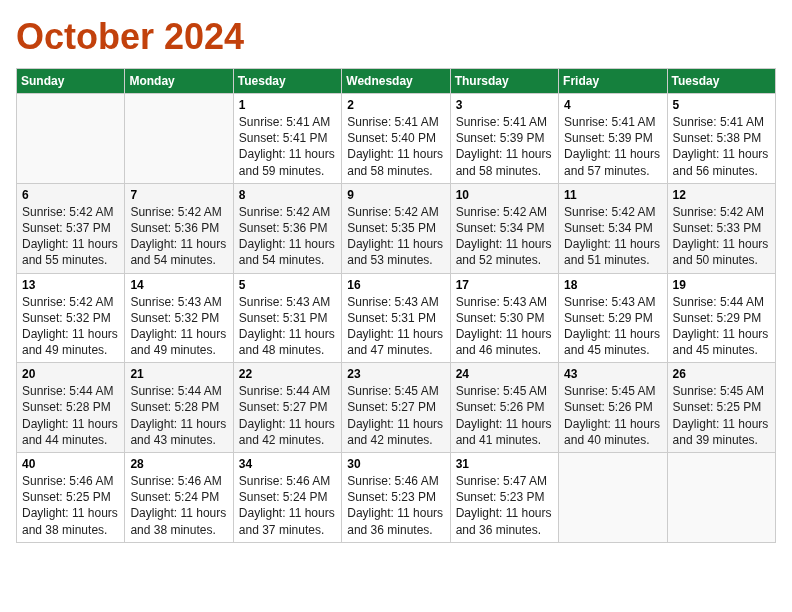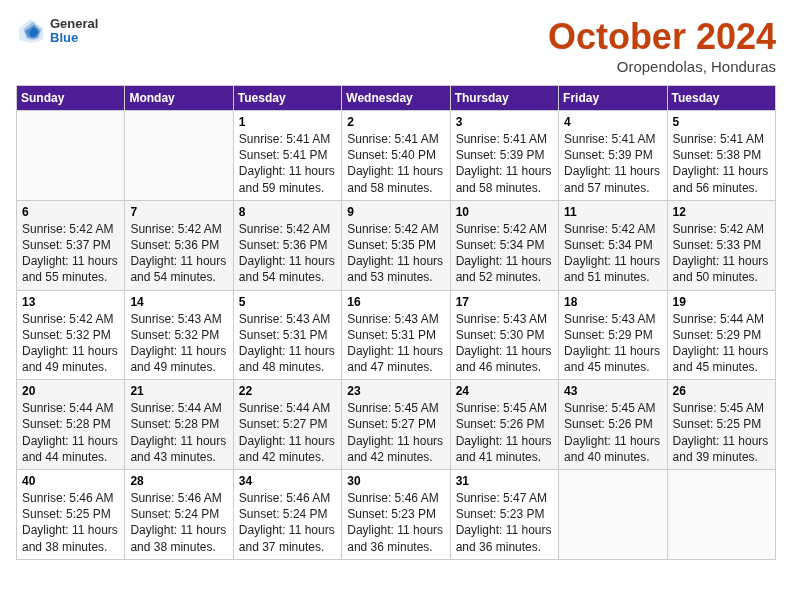--- a/index.html
+++ b/index.html
@@ -45,21 +45,21 @@
     .location {
       font-size: 15px;
       color: #444;
     }
     .calendar {
       width: 100%;
       border-collapse: collapse;
       font-size: 10.5px;
     }
     .calendar thead tr th {
-      background: #4c1d95;
+      background: #15803d;
       color: #fff;
       padding: 5px 4px;
       text-align: left;
       font-size: 12px;
       border: 1px solid #ccc;
     }
     .calendar tbody tr td {
       border: 1px solid #ccc;
       vertical-align: top;
       padding: 4px 5px;
@@ -81,35 +81,22 @@
       line-height: 1.35;
     }
     .empty-cell {
       background: #f9f9f9 !important;
     }
   </style>
 </head>
 <body>
 
 <div class="header">
-  <div class="logo">
-    <svg class="logo-icon" viewBox="0 0 40 40">
-      <polygon points="20,4 36,16 36,32 20,36 4,32 4,16" fill="#1a6abf" opacity="0.15"></polygon>
-      <polygon points="22,8 34,18 30,30 22,32 14,30 10,18" fill="#1a6abf" opacity="0.3"></polygon>
-      <polygon points="24,12 32,20 28,28 24,30 16,28 12,20" fill="#1a6abf" opacity="0.6"></polygon>
-      <polygon points="26,16 30,22 26,27 20,28 18,22 22,16" fill="#1a6abf"></polygon>
-    </svg>
-    <div class="logo-text">
-      <span class="general">General</span>
-      <span class="blue">Blue</span>
-    </div>
-  </div>
   <div class="title-block">
     <div class="month-title">October 2024</div>
-    <div class="location">Oropendolas, Honduras</div>
   </div>
 </div>
 
 <table class="calendar">
   <thead>
     <tr>
     <th>Sunday</th>
         <th>Monday</th>
         <th>Tuesday</th>
         <th>Wednesday</th>

